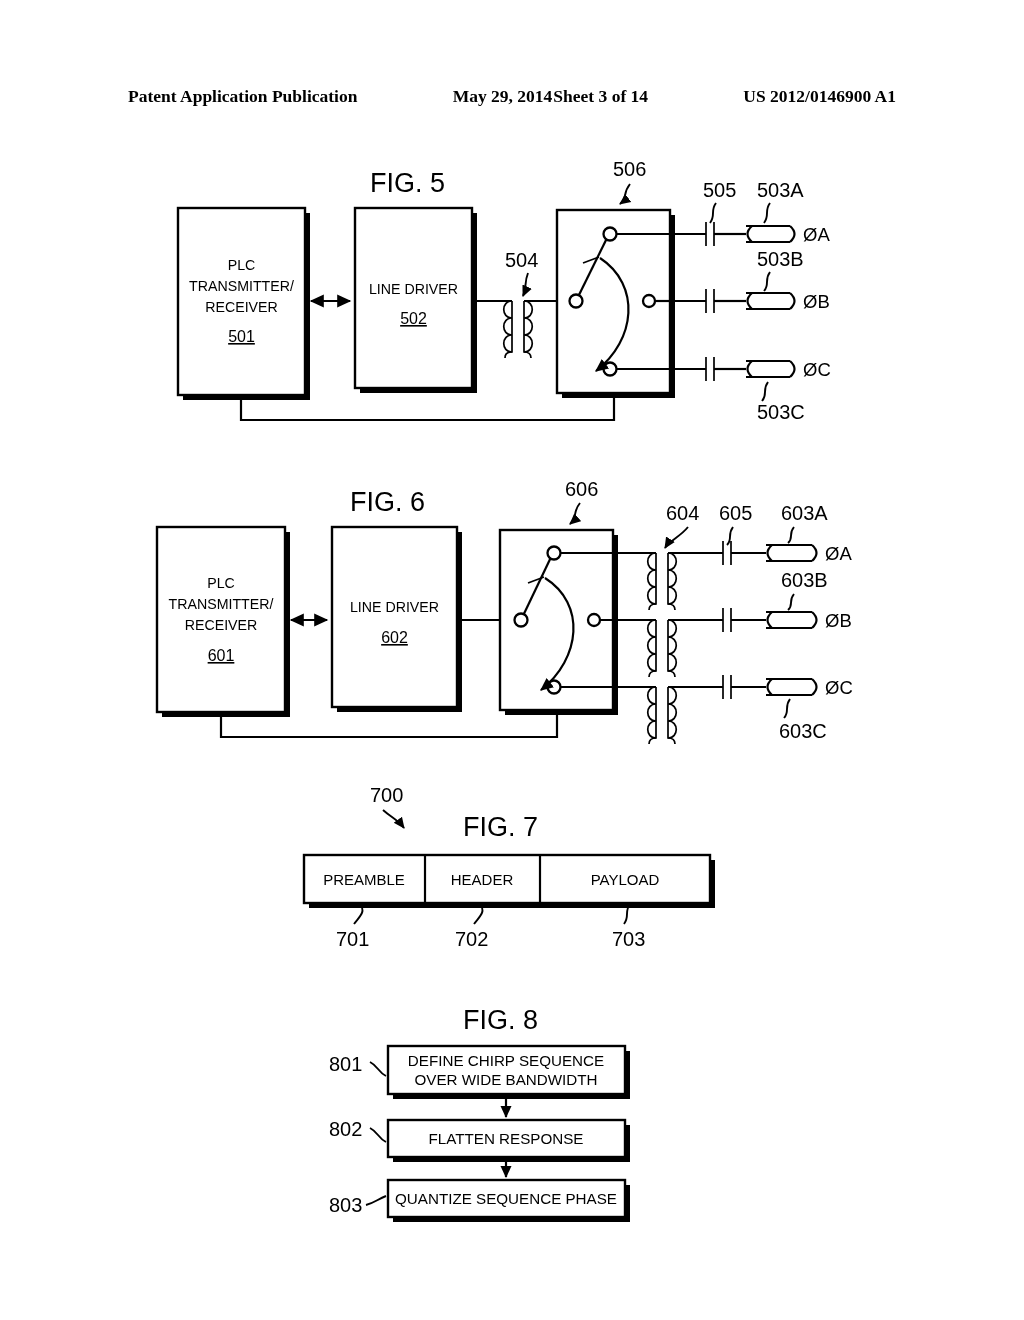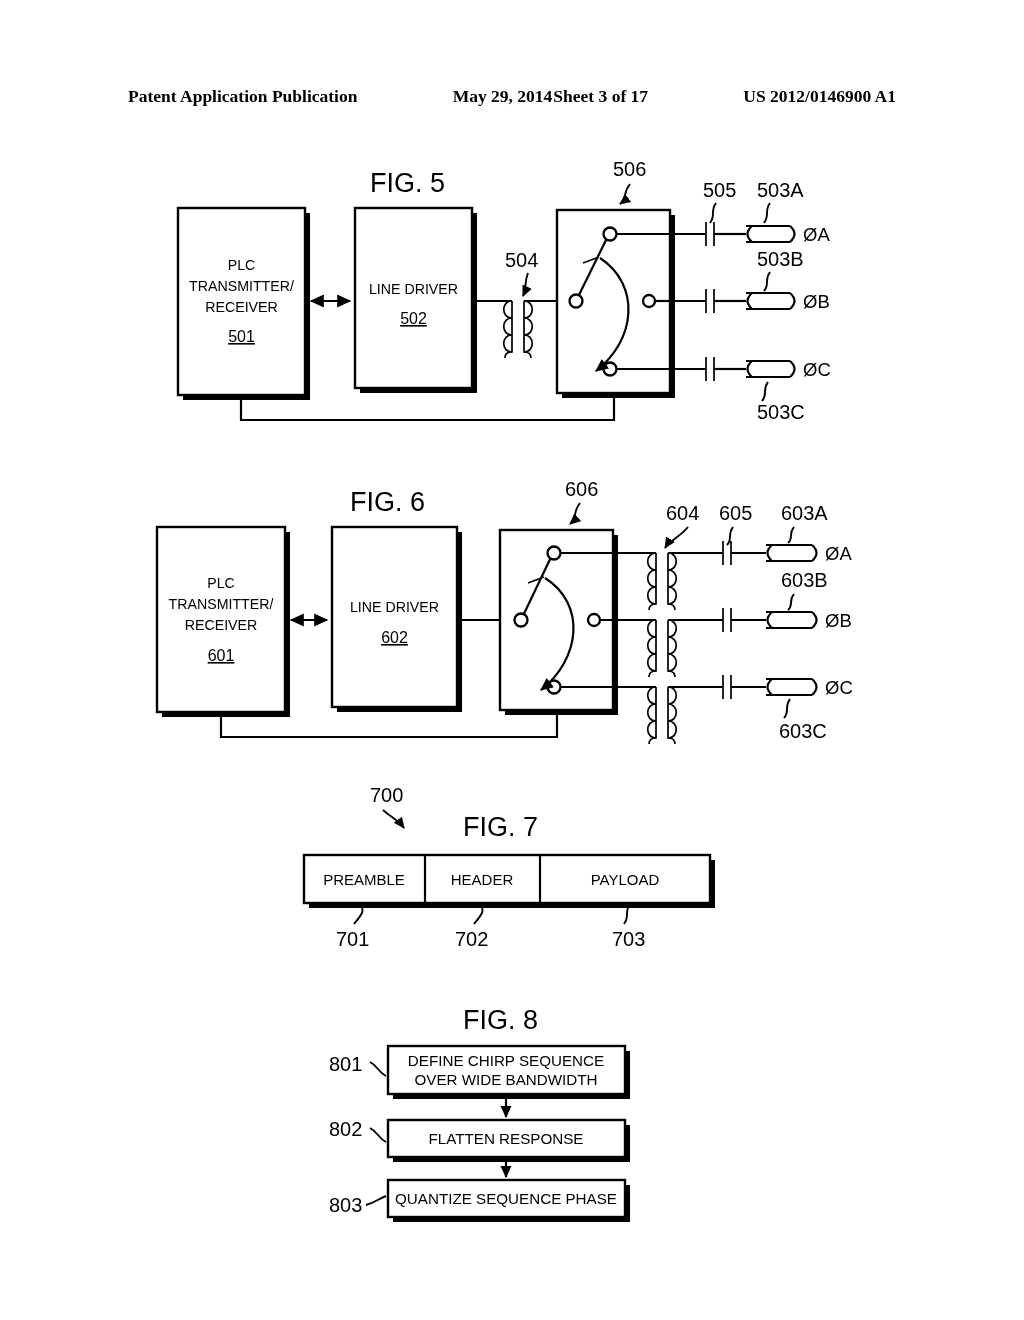--- a/index.html
+++ b/index.html
@@ -72,21 +72,21 @@
 </head>
 <body>
 
 <div id="sheet">
 
   <div class="hdr">
     <div class="hdr-inner">
       <span>Patent Application Publication</span>
       <span class="hdr-mid">
         <span>May 29, 2014</span>
-        <span>Sheet 3 of 17</span>
+        <span>Sheet 3 of 14</span>
       </span>
       <span>US 2012/0146900 A1</span>
     </div>
   </div>
 
   <svg id="art" viewBox="0 0 1024 1320">
 
     <defs>
       <marker id="arrowR" viewBox="0 0 12 12" refX="10" refY="6" markerWidth="7" markerHeight="7" orient="auto-start-reverse">
         <path d="M0,1 L11,6 L0,11 z" fill="#000"></path>

